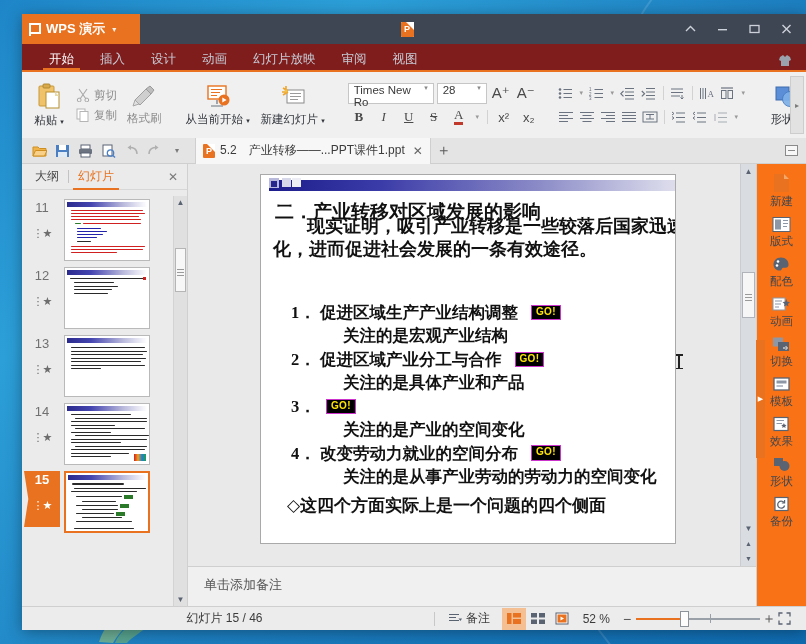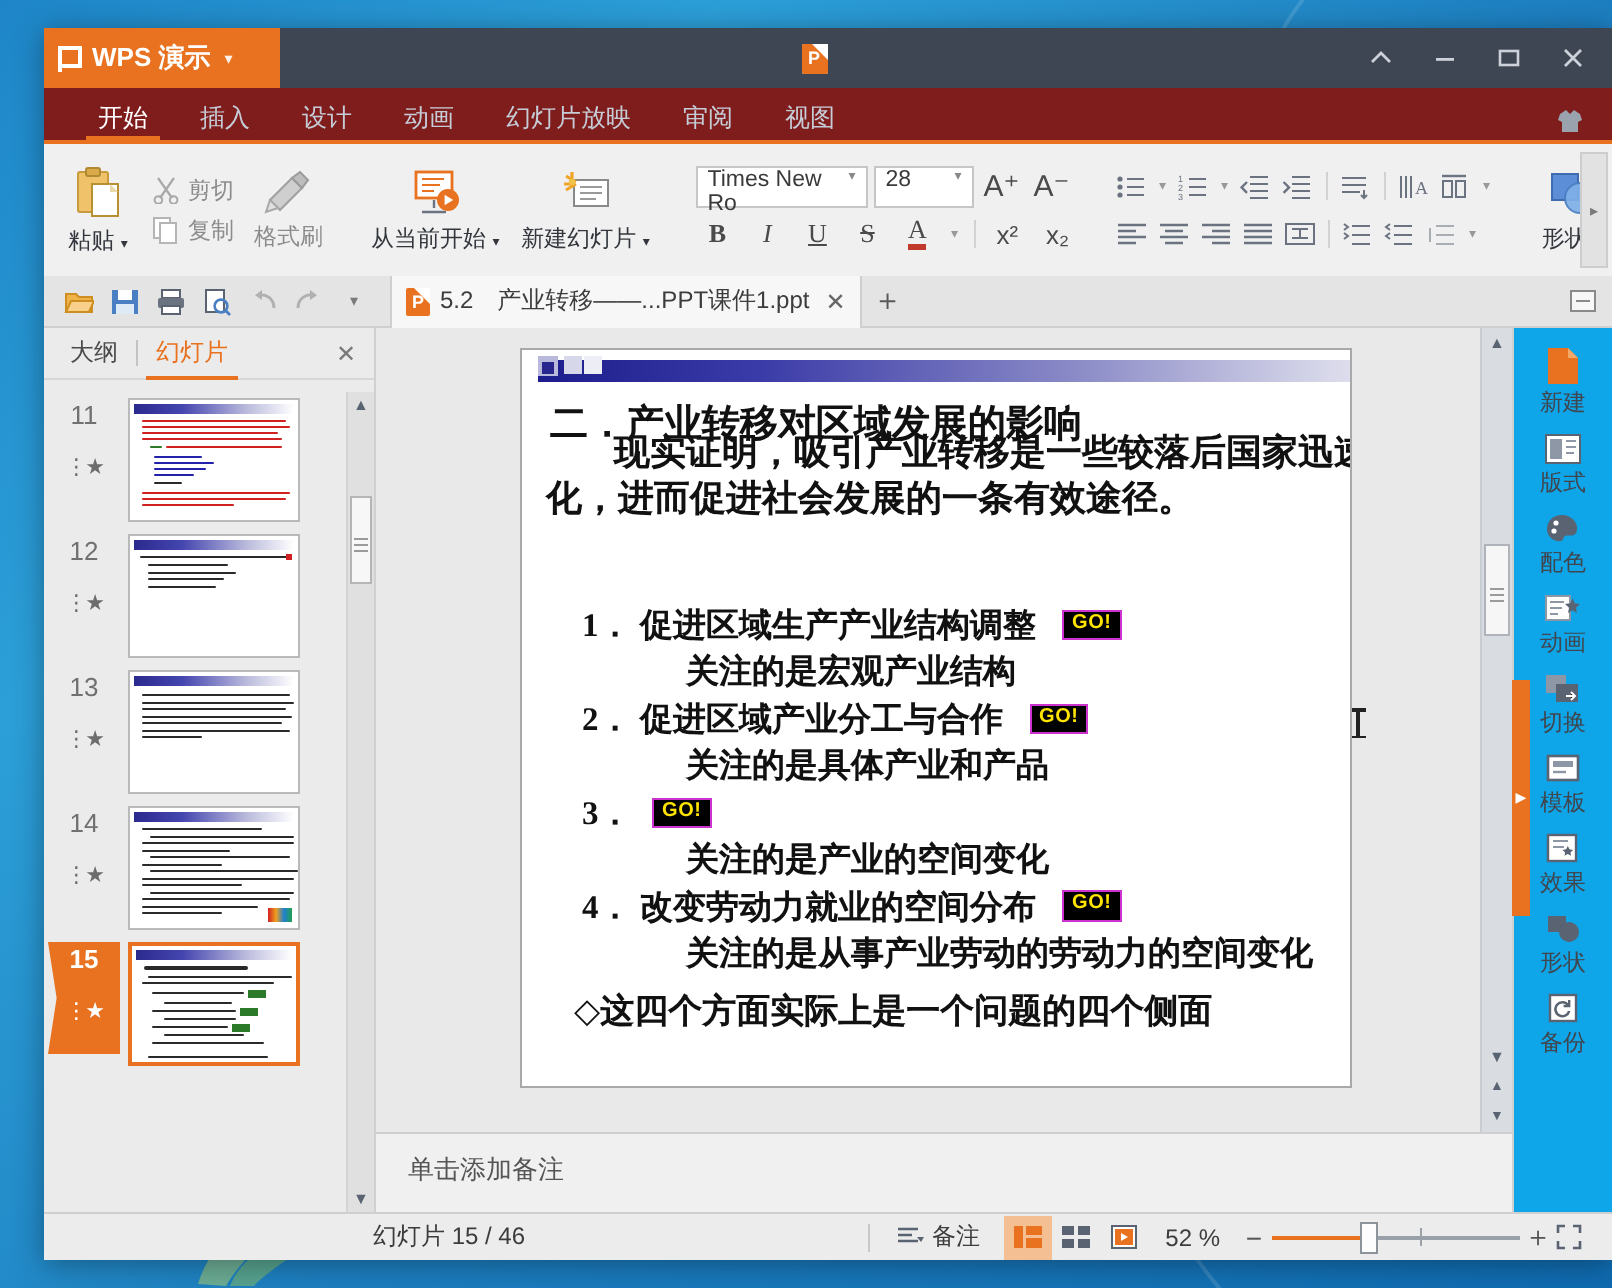--- a/index.html
+++ b/index.html
@@ -318,21 +318,21 @@
   }
   .vs-bottom { position: absolute; bottom: 0; left: 0; right: 0; }
 
   .notes-pane {
     height: 40px; background: #f0f0f0; border-top: 1px solid #cfcfcf;
     flex: none; padding: 9px 0 0 16px; font-size: 13px; color: #555;
   }
 
   
   .right-rail {
-    width: 50px; background: #0ea5e9; border-left: 1px solid #d0d0d0;
+    width: 50px; background: #f97316; border-left: 1px solid #d0d0d0;
     flex: none; display: flex; flex-direction: column; align-items: center;
     padding-top: 6px; gap: 1px; position: relative;
   }
   .rail-item {
     width: 46px; display: flex; flex-direction: column; align-items: center;
     gap: 1px; padding: 3px 0 3px 0; font-size: 11.5px; color: #41464e;
   }
   .rail-flip {
     position: absolute; left: -1px; top: 176px; width: 9px; height: 118px;
     background: #e8721f; display: flex; align-items: center;

